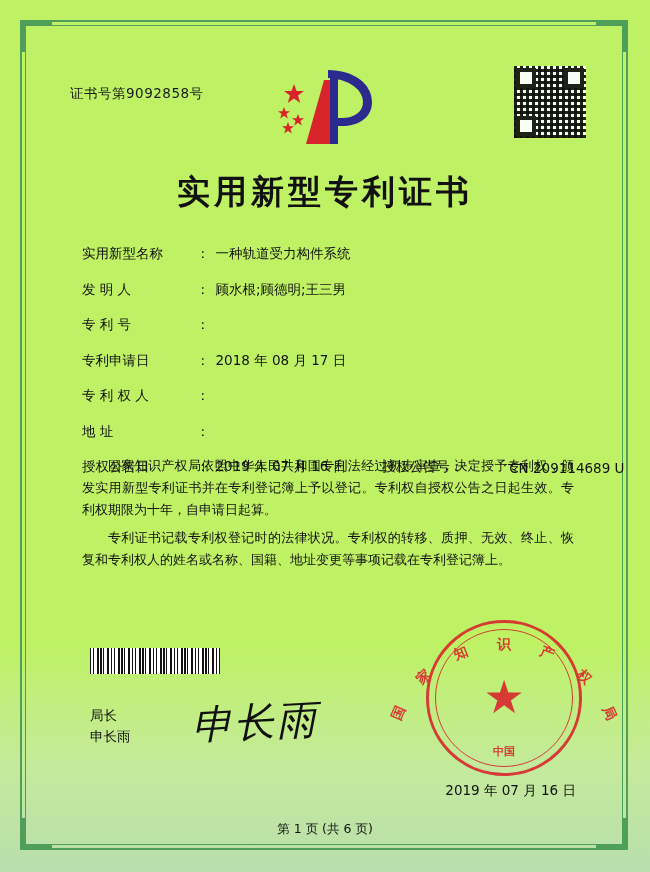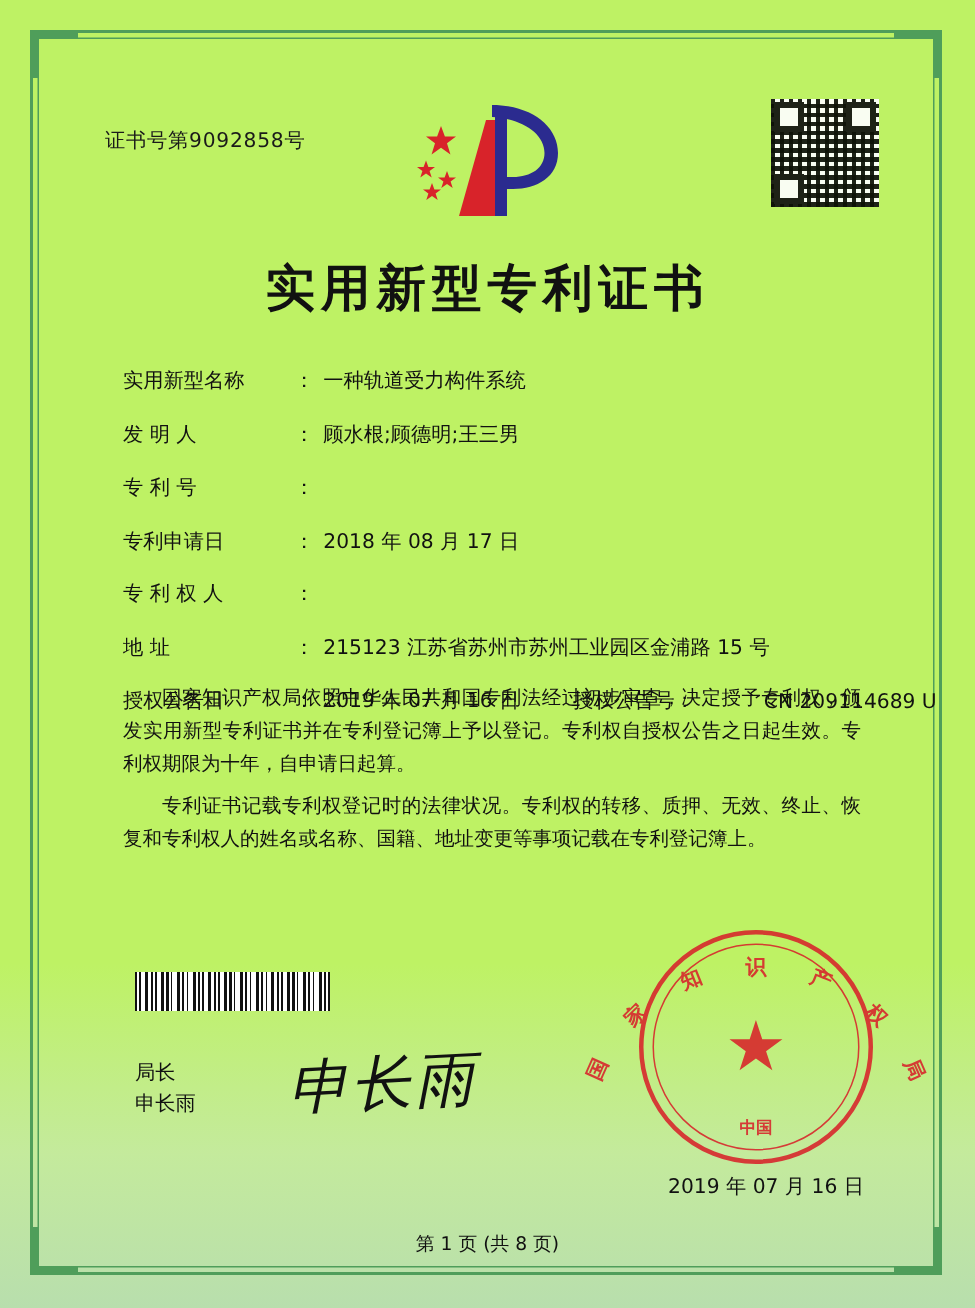--- a/index.html
+++ b/index.html
@@ -305,21 +305,20 @@
         <span style="margin:0 6px;">：</span>
         <span class="val">2018 年 08 月 17 日</span>
       </div>
       <div class="row">
         <span class="lbl">专 利 权 人</span>
         <span style="margin:0 6px;">：</span>
       </div>
       <div class="row">
         <span class="lbl">地 址</span>
         <span style="margin:0 6px;">：</span>
-        <span class="val">215123 江苏省苏州市苏州工业园区金浦路 15 号</span>
       </div>
       <div class="row two">
         <span class="lbl">授权公告日</span>
         <span style="margin:0 6px;">：</span>
         <span class="val">2019 年 07 月 16 日</span>
         <span class="lbl2">授权公告号：</span>
         <span class="val2">CN 209114689 U</span>
       </div>
     </div>
 
@@ -348,14 +347,14 @@
         <span style="transform: rotate(44deg) translate(-50%,-62px);">权</span>
         <span style="transform: rotate(66deg) translate(-50%,-62px);">局</span>
       </div>
       <div class="seal-sub">中国</div>
     </div>
 
     <div class="seal-date">2019 年 07 月 16 日</div>
 
   </div>
 
-  <div class="pagefoot">第 1 页 (共 8 页)</div>
+  <div class="pagefoot">第 1 页 (共 6 页)</div>
 </div>
 
 </body></html>

